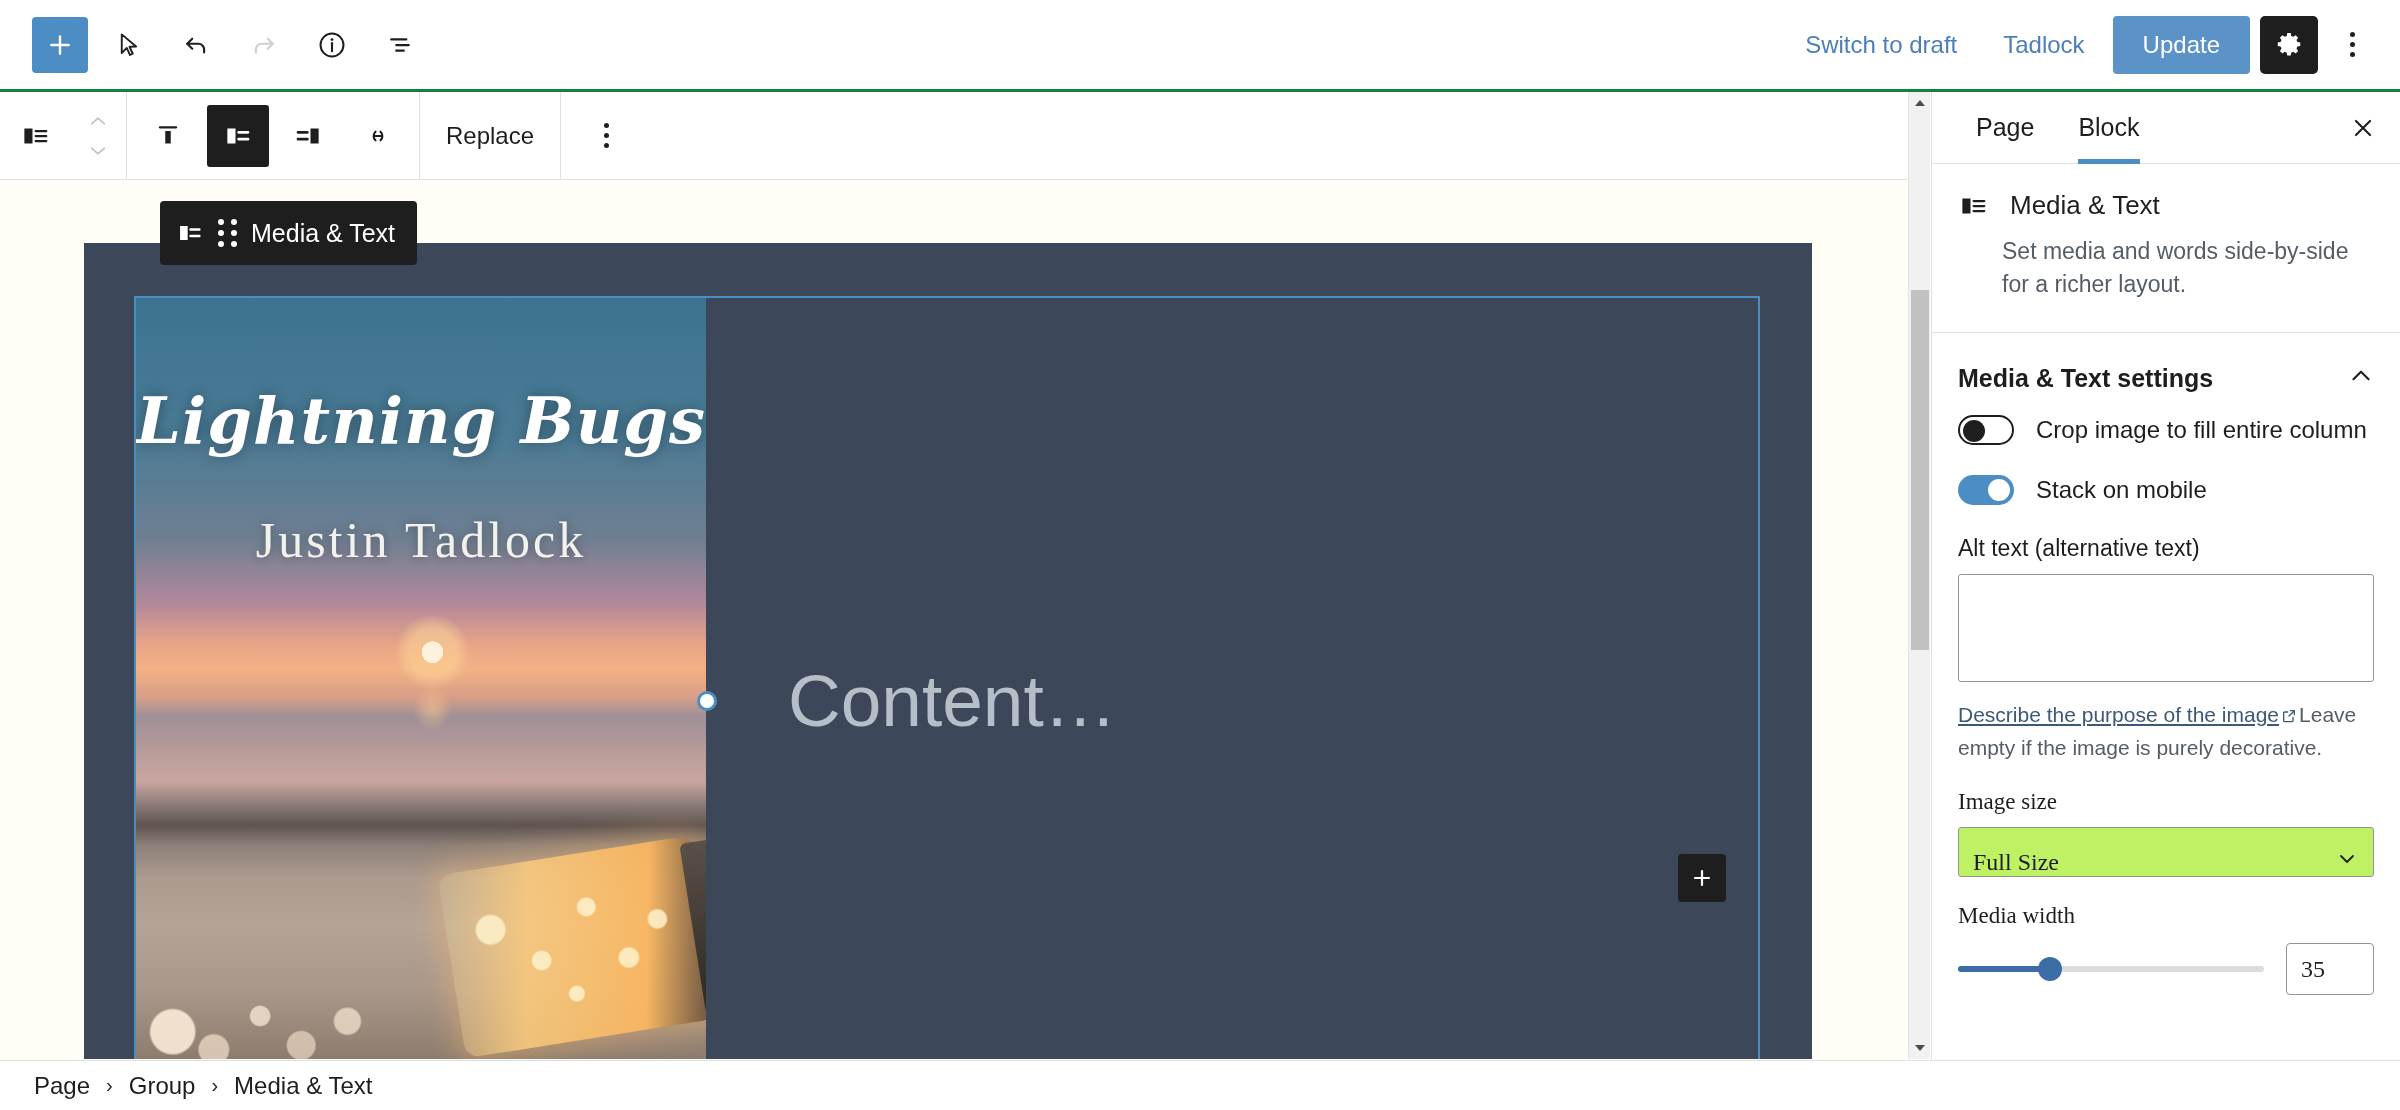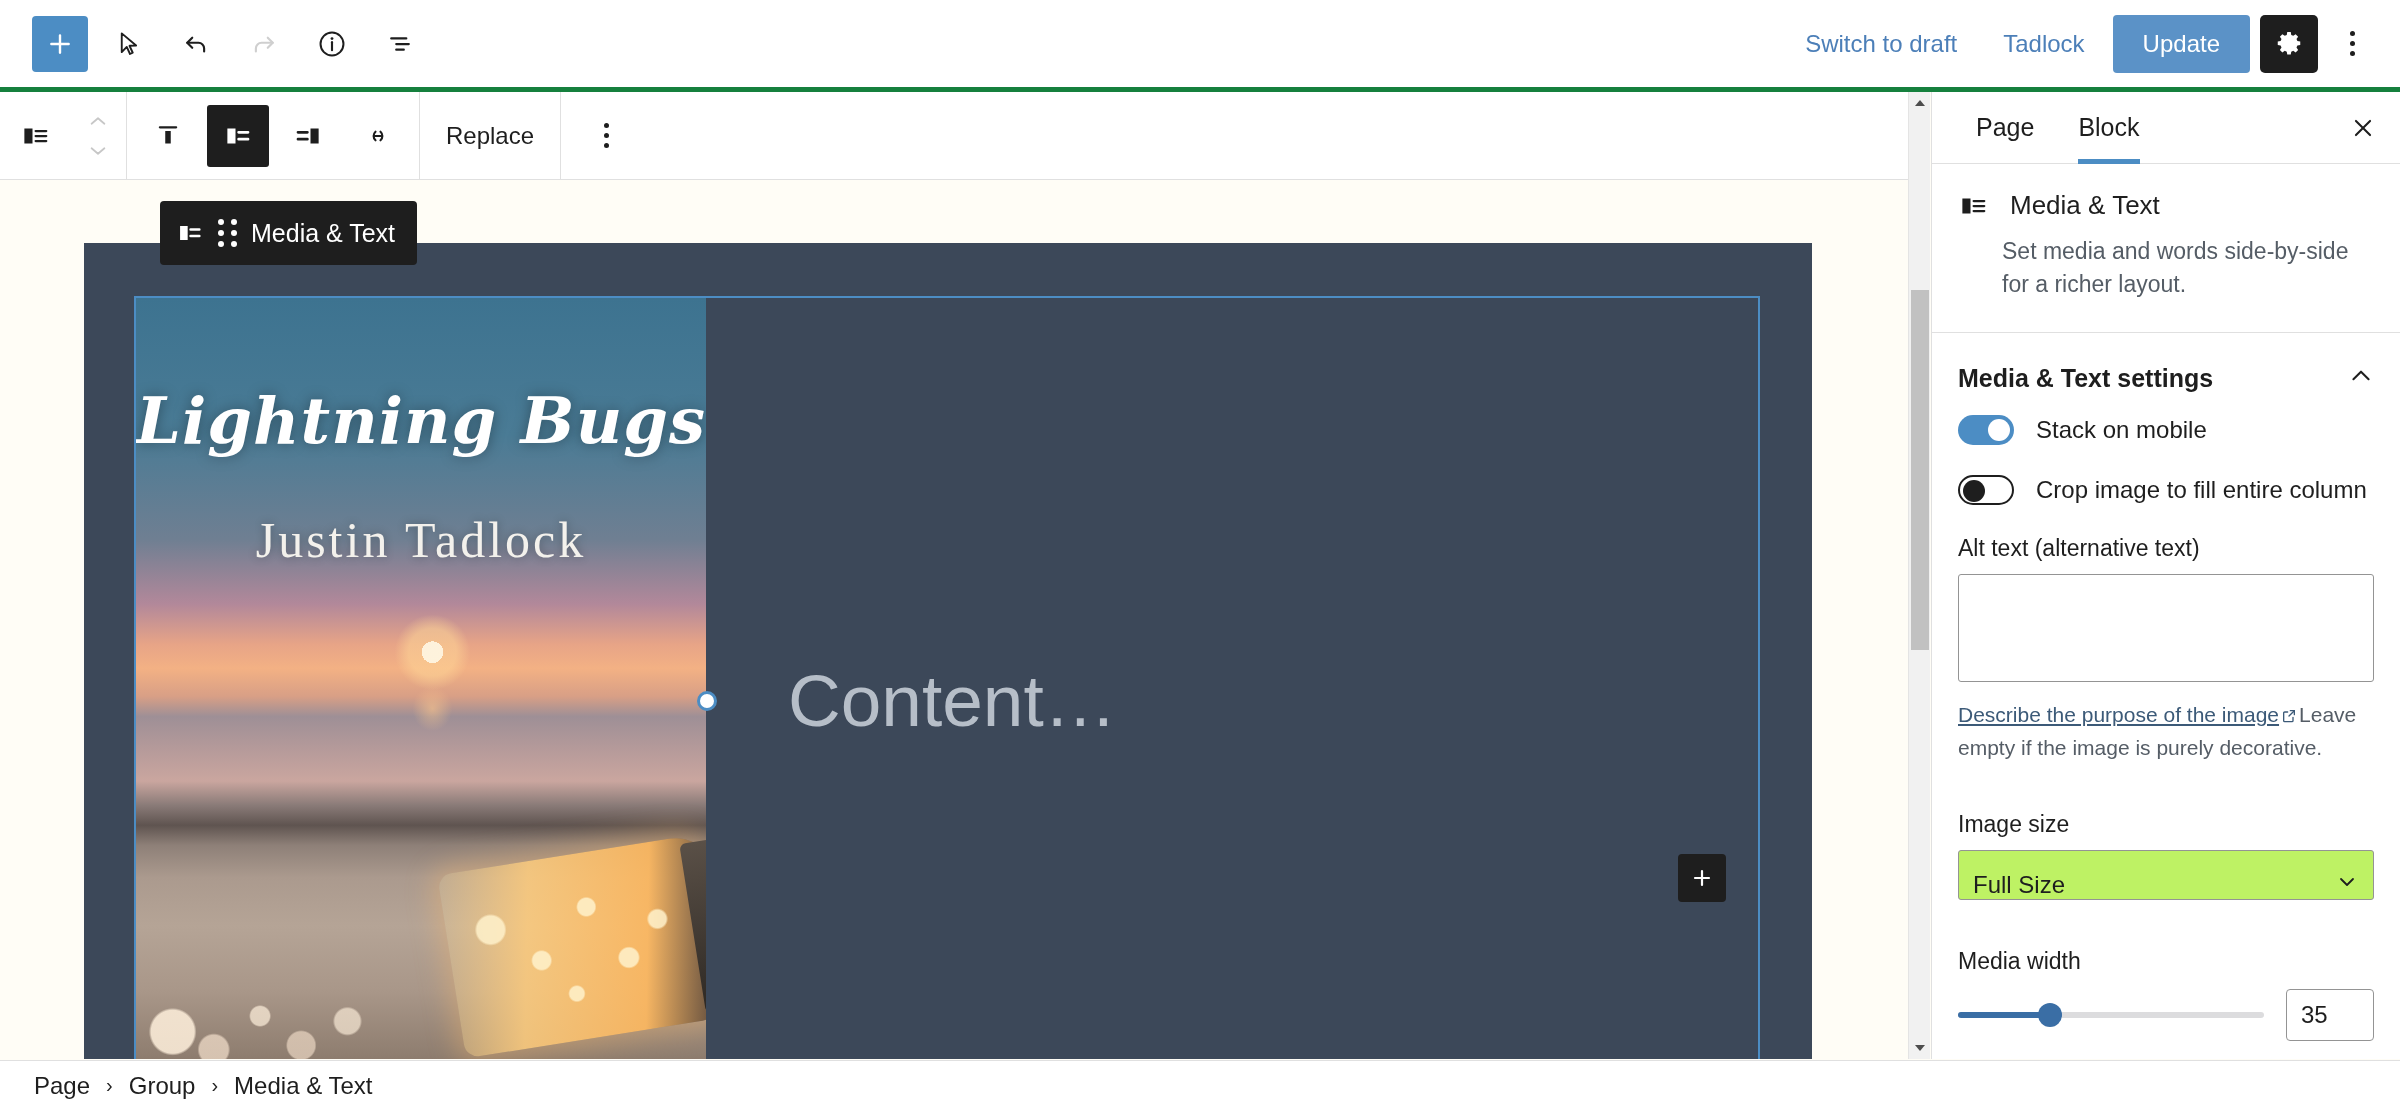--- a/index.html
+++ b/index.html
@@ -8,21 +8,21 @@
     font-family: "Liberation Sans", sans-serif;
     background: #fffdf6;
     overflow: hidden;
   }
 
   
   .topbar {
     position: absolute; left: 0; top: 0; width: 2400px; height: 92px;
     background: #ffffff;
     display: flex; align-items: center;
-    border-bottom: 5px solid #15803d;
+    border-bottom: 3px solid #15803d;
   }
   .topbar-left { display: flex; align-items: center; padding-left: 32px; gap: 12px; }
   .topbar-right {
     margin-left: auto; display: flex; align-items: center; gap: 10px; padding-right: 24px;
   }
   .add-block-btn {
     width: 56px; height: 56px; border-radius: 4px; background: #4c8dc4;
     display: flex; align-items: center; justify-content: center;
     border: none; cursor: pointer;
   }
@@ -263,21 +263,21 @@
   .slider .track { position: absolute; left: 0; right: 0; height: 6px; background: #dcdcde; border-radius: 3px; }
   .slider .fill { position: absolute; left: 0; width: 29%; height: 6px; background: #3a6ea5; border-radius: 3px; }
   .slider .thumb {
     position: absolute; left: 26%; width: 24px; height: 24px; border-radius: 50%; background: #3a6ea5;
   }
   .num-box {
     width: 88px; height: 52px; border: 1px solid #949494; border-radius: 4px;
     display: flex; align-items: center; padding-left: 14px; font-size: 24px; color: #1e1e1e;
     background: #fff;
   }
-  .mt-30 { margin-top: 48px; }
+  .mt-30 { margin-top: 26px; font-family: Liberation Serif, serif; }
 
   
   .breadcrumb-bar {
     position: absolute; left: 0; top: 1060px; width: 2400px; height: 50px;
     background: #fff; border-top: 1px solid #e0e0e0;
     display: flex; align-items: center; padding-left: 34px; gap: 16px;
   }
   .crumb { font-size: 24px; color: #1e1e1e; background: none; border: none; cursor: pointer;
            font-family: "Liberation Sans", sans-serif; }
   .crumb-sep { font-size: 20px; color: #1e1e1e; }
@@ -508,31 +508,31 @@
     <span class="panel-chev">
       <svg width="26" height="26" viewBox="0 0 24 24">
         <path d="M5 15 L12 8 L19 15" fill="none" stroke="#1e1e1e" stroke-width="1.9" stroke-linecap="round" stroke-linejoin="round"></path>
       </svg>
     </span>
   </div>
 
   <div class="panel-body">
 
     <div class="toggle-row">
+      <span class="toggle off">
+        <span class="knob"></span>
+      </span>
+      <span class="toggle-label">Crop image to fill entire column</span>
+    </div>
+
+    <div class="toggle-row">
       <span class="toggle on">
         <span class="knob"></span>
       </span>
       <span class="toggle-label">Stack on mobile</span>
-    </div>
-
-    <div class="toggle-row">
-      <span class="toggle off">
-        <span class="knob"></span>
-      </span>
-      <span class="toggle-label">Crop image to fill entire column</span>
     </div>
 
     <label class="field-label">Alt text (alternative text)</label>
     <textarea class="alt-textarea" style=""></textarea>
 
     <div class="help-text">
       <a href="#">Describe the purpose of the image</a><span class="ext-icon">
         <svg width="16" height="16" viewBox="0 0 24 24">
           <path d="M14 4h6v6" fill="none" stroke="#3c5a78" stroke-width="2" stroke-linecap="round"></path>
           <path d="M20 4 L12 12" fill="none" stroke="#3c5a78" stroke-width="2" stroke-linecap="round"></path>

